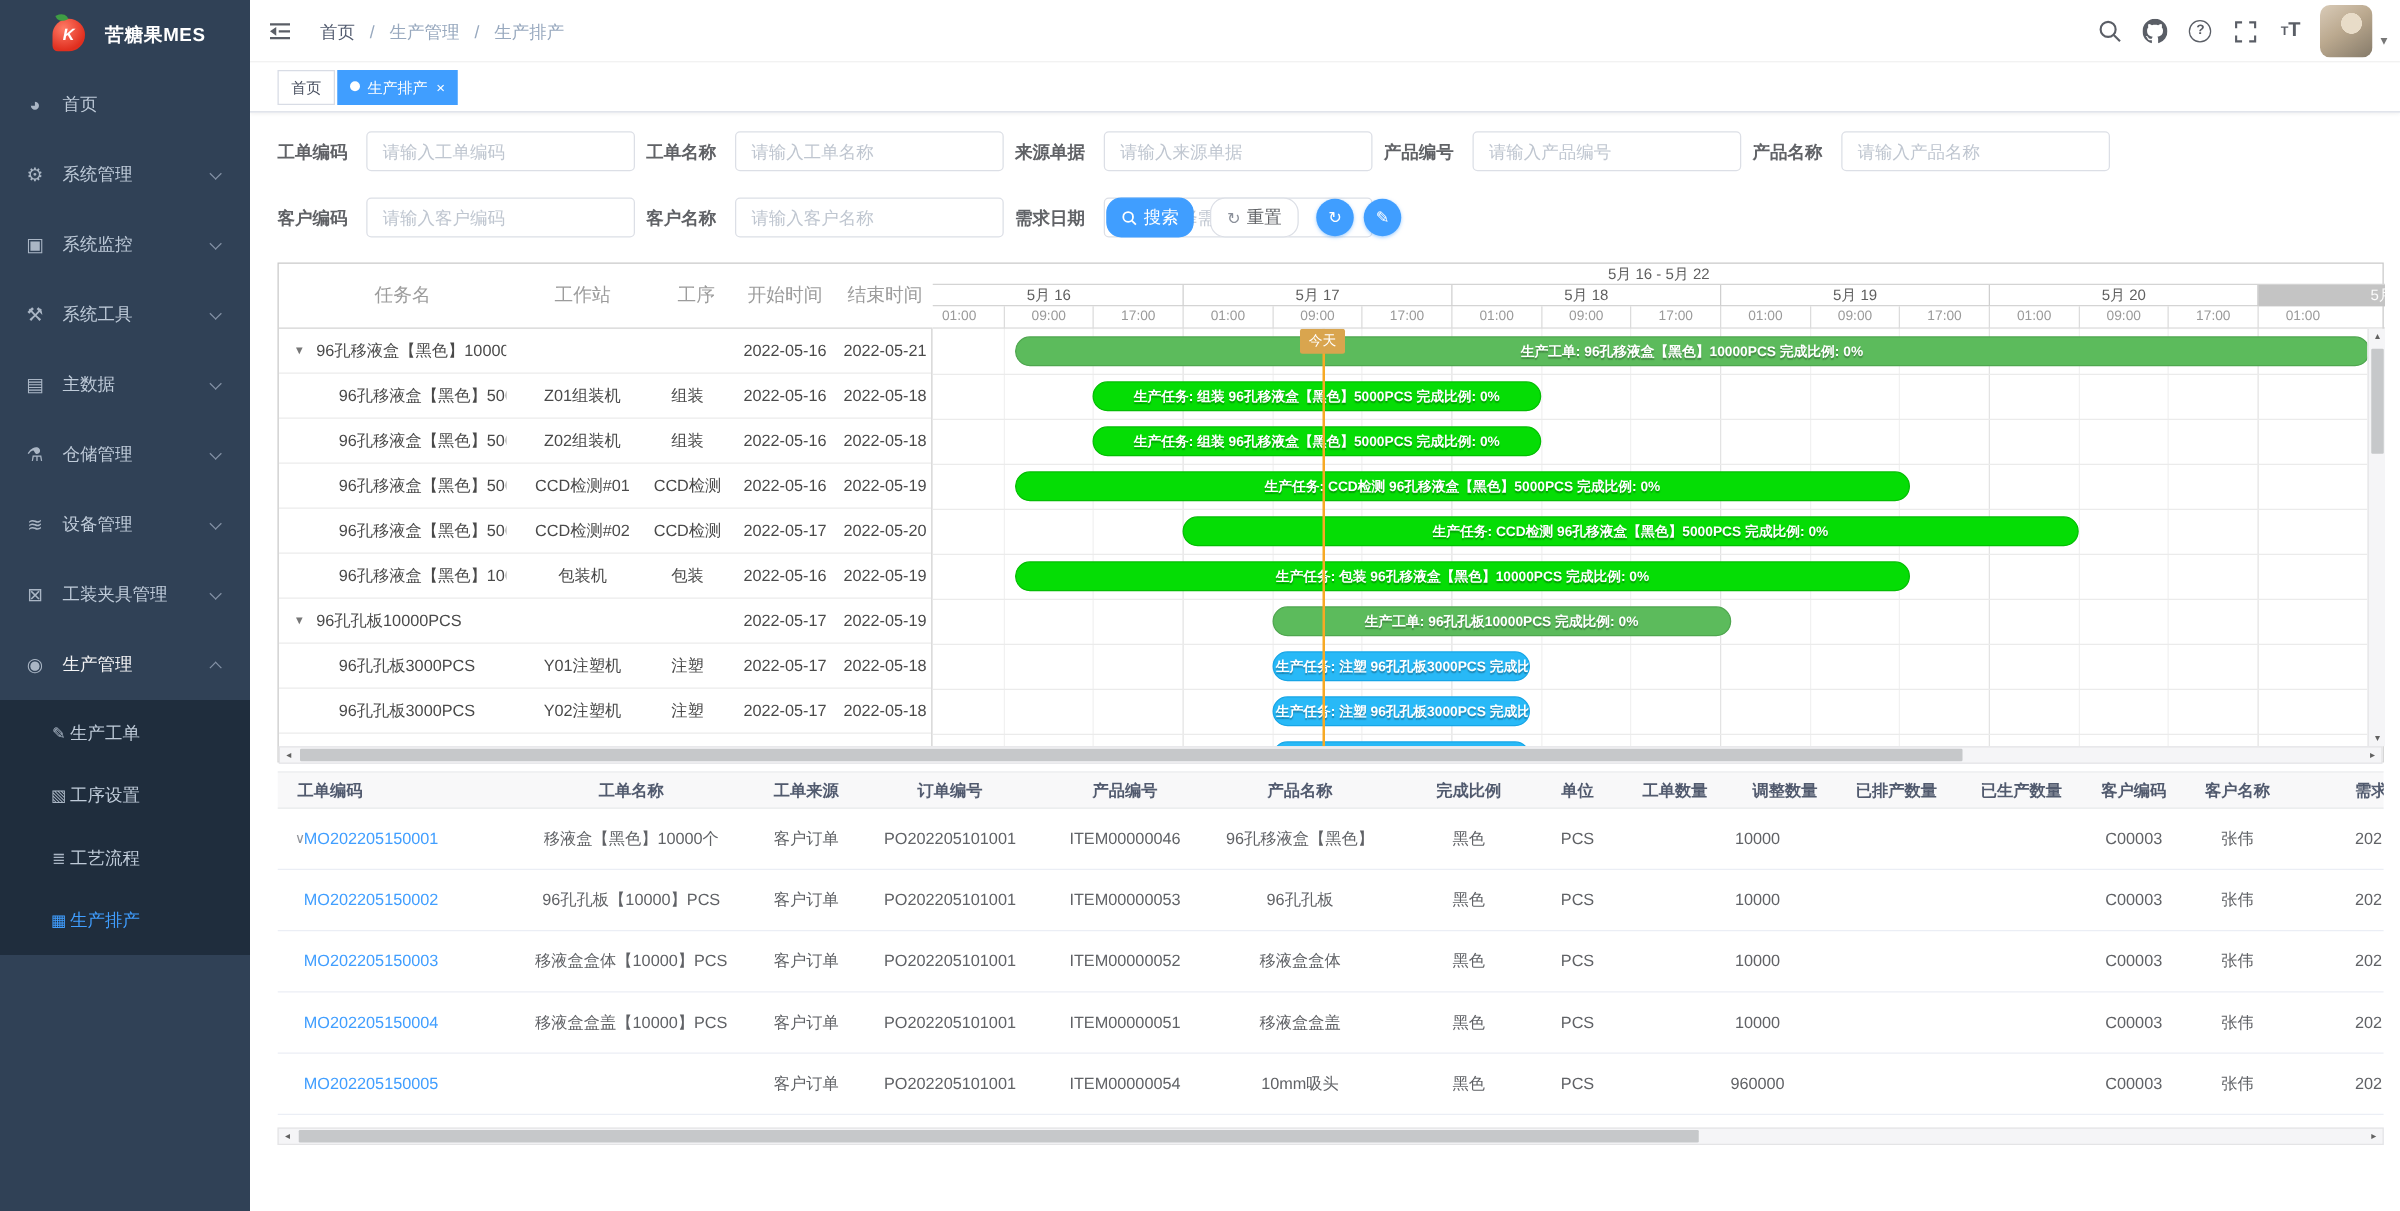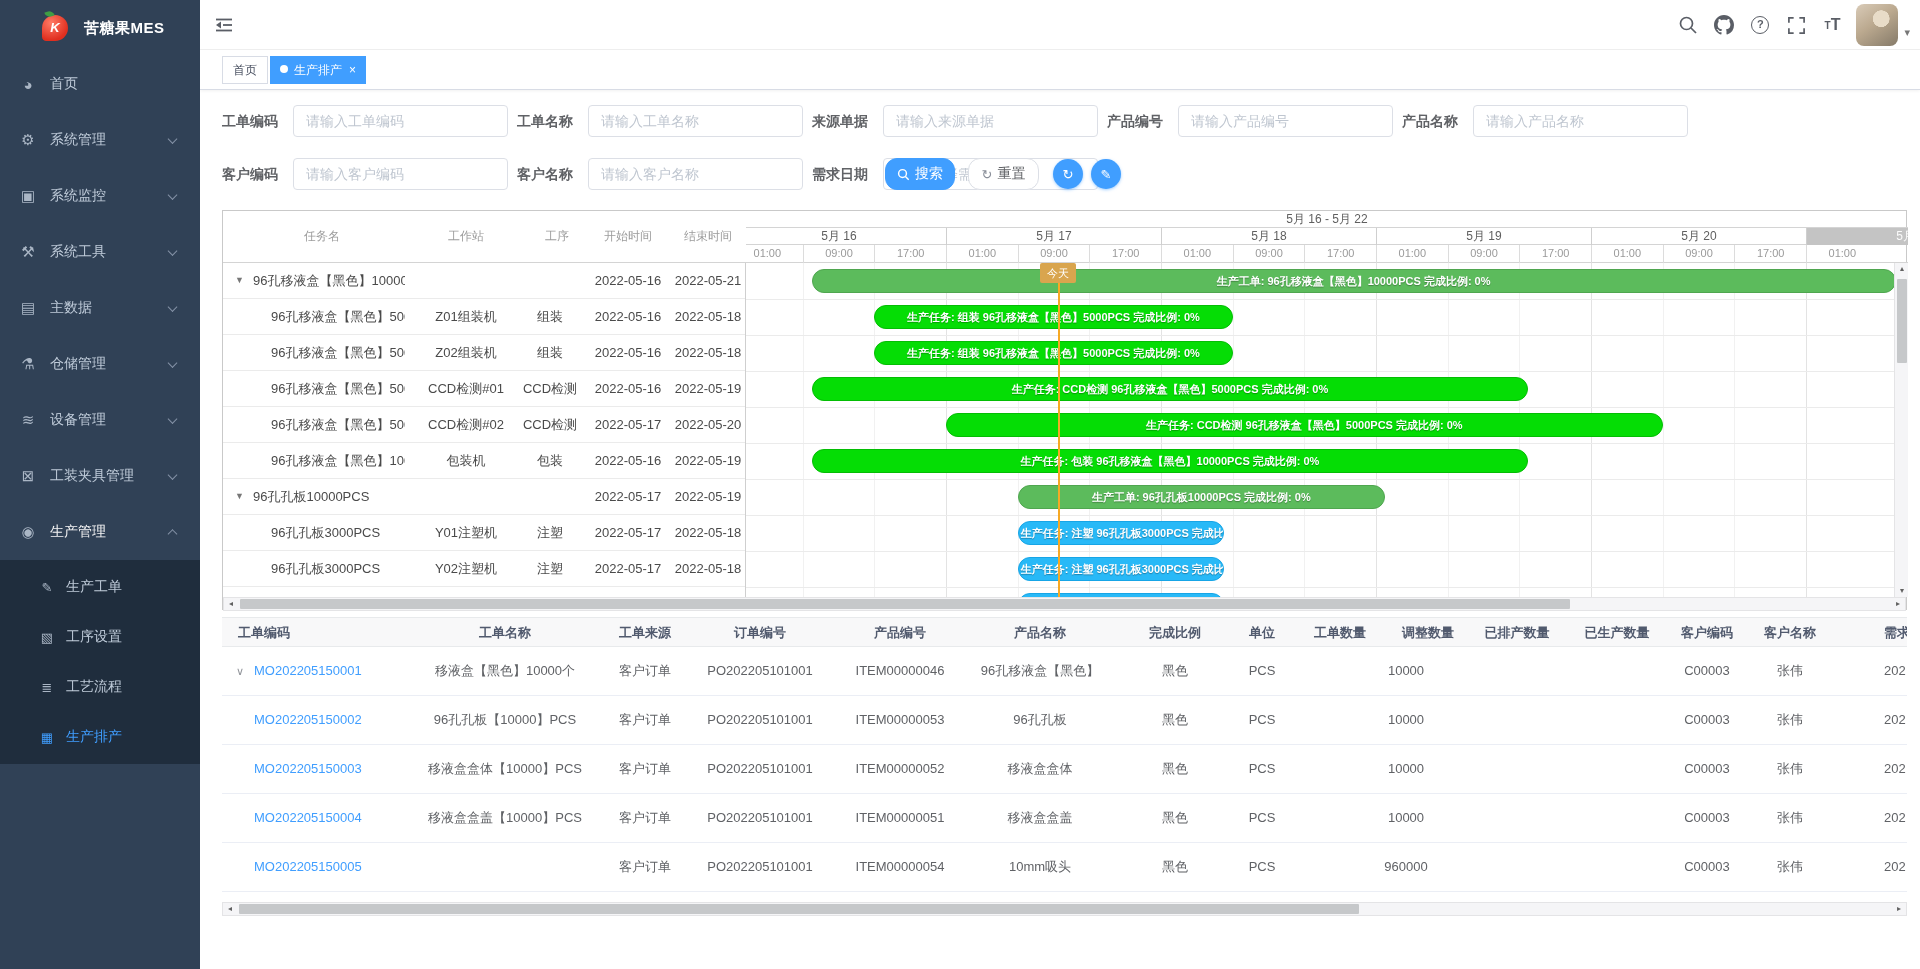--- a/index.html
+++ b/index.html
@@ -15,21 +15,21 @@
   .m-item{position:relative;height:56px;display:flex;align-items:center;padding-left:14px;color:#bfcbd9;font-size:14px;cursor:pointer}
   .m-ico{width:28px;text-align:center;font-size:15px;color:#aab6c5;flex:0 0 28px}
   .m-label{margin-left:8px}
   .m-item.active .m-label{color:#f4f4f5}
   .chev{display:none;width:7px;height:7px;border-right:1.5px solid #8492a6;border-bottom:1.5px solid #8492a6;position:absolute;right:24px;top:50%}
   .m-item.down .chev{display:block;transform:translateY(-65%) rotate(45deg)}
   .m-item.up .chev{display:block;transform:translateY(-20%) rotate(225deg)}
   .submenu{background:#1f2d3d;padding:2px 0}
   .s-item{height:50px;display:flex;align-items:center;padding-left:38px;color:#bfcbd9;font-size:14px;cursor:pointer}
   .s-ico{width:18px;text-align:center;font-size:13px;color:#aab6c5}
-  .s-label{margin-left:10px}
+  .s-label{}
   .s-item.active{color:#409eff}
   .s-item.active .s-ico{color:#409eff}
 
   
   .navbar{position:absolute;left:200px;top:0;width:1720px;height:50px;background:#fff;border-bottom:1px solid #f0f0f0}
   .hamb{position:absolute;left:14px;top:15px;cursor:pointer}
   .crumb{position:absolute;left:56px;top:0;line-height:50px;font-size:14px}
   .crumb .c-home{color:#515a6e;cursor:pointer}
   .crumb .c-sep{color:#97a8be;margin:0 8px}
   .crumb .c-item{color:#97a8be}
@@ -68,21 +68,21 @@
   .btn-search svg{margin-right:5px}
   .btn-reset{left:968px;width:71px;background:#fff;border-color:#dcdfe6;color:#606266}
   .btn-reset .r-ico{margin-right:5px;font-size:13px;color:#8a8f99}
   .btn-circle{position:absolute;top:159px;width:30px;height:30px;border-radius:50%;background:#409eff;color:#fff;display:flex;align-items:center;justify-content:center;font-size:13px;cursor:pointer;box-shadow:0 1px 3px rgba(64,158,255,.5)}
   .bc1{left:1053px}
   .bc2{left:1091px}
 
   
   .gantt{position:absolute;left:222px;top:210px;width:1685px;height:400px;border:1px solid #c9c9c9;background:#fff}
   .g-grid-head{position:absolute;left:0;top:0;width:523px;height:52px;border-bottom:1px solid #d4d4d4}
-  .g-grid-head span{position:absolute;top:0;line-height:51px;font-size:12px;color:#9c9c9c;transform:translateX(-50%);white-space:nowrap}
+  .g-grid-head span{position:absolute;top:0;line-height:51px;font-size:15px;color:#9c9c9c;transform:translateX(-50%);white-space:nowrap}
   .g-grid-head span:nth-of-type(1){left:99px}
   .g-grid-head span:nth-of-type(2){left:243px}
   .g-grid-head span:nth-of-type(3){left:334px}
   .g-grid-head span:nth-of-type(4){left:405px}
   .g-grid-head span:nth-of-type(5){left:485px}
   .g-grid-body{position:absolute;left:0;top:52px;width:523px;height:334px;overflow:hidden;border-right:1px solid #cfcfcf}
   .g-row{position:relative;height:36px;border-bottom:1px solid #ebebeb;font-size:13px;color:#4a4a4a;line-height:35px}
   .g-row span{position:absolute;top:0;white-space:nowrap}
   .g-tri{left:12px;color:#777;font-size:9px}
   .g-name{left:30px;width:152px;overflow:hidden}
@@ -135,21 +135,21 @@
   .bt-h span:nth-of-type(9){left:1118px}
   .bt-h span:nth-of-type(10){left:1206px}
   .bt-h span:nth-of-type(11){left:1295px}
   .bt-h span:nth-of-type(12){left:1395px}
   .bt-h span:nth-of-type(13){left:1485px}
   .bt-h span:nth-of-type(14){left:1568px}
   .bt-h span:nth-of-type(15){left:1662px;transform:none}
   .t-row{position:relative;height:49px;line-height:48px;border-bottom:1px solid #ebeef5;font-size:13px;color:#606266}
   .t-row span{position:absolute;top:0;white-space:nowrap}
   .t-chev{left:14px;color:#909399;font-size:11px;cursor:pointer}
-  .k1{left:32px;color:#409eff;cursor:pointer}
+  .k1{left:21px;color:#409eff;cursor:pointer}
   .cc{transform:translateX(-50%)}
   .k2{left:283px}.k3{left:423px}.k4{left:538px}.k5{left:678px}.k6{left:818px}
   .k7{left:953px}.k8{left:1040px}.k9{left:1184px}.k10{left:1206px}.k11{left:1295px}
   .k12{left:1395px}.k13{left:1485px}.k14{left:1568px}
   .k15{left:1662px}
   .bt-sb{left:222px;top:902px;width:1685px}
 </style>
 </head>
 <body>
 
@@ -244,20 +244,27 @@
     <span class="hamb">
       <svg width="20" height="20" viewBox="0 0 20 20">
           <g stroke="#5a5e66" stroke-width="1.8">
             <line x1="2" y1="4.5" x2="18" y2="4.5"></line>
             <line x1="9" y1="10" x2="18" y2="10"></line>
             <line x1="2" y1="15.5" x2="18" y2="15.5"></line>
           </g>
           <polygon points="7,6.5 2,10 7,13.5" fill="#5a5e66"></polygon>
         </svg>
     </span>
+    <div class="crumb">
+      <span class="c-home">首页</span>
+      <span class="c-sep">/</span>
+      <span class="c-item">生产管理</span>
+      <span class="c-sep">/</span>
+      <span class="c-item">生产排产</span>
+    </div>
     <div class="nav-right">
       <span class="nav-ico">
         <svg width="20" height="20" viewBox="0 0 20 20" fill="none" stroke="#5a5e66" stroke-width="1.7">
             <circle cx="8.5" cy="8.5" r="6"></circle>
             <line x1="13" y1="13" x2="18" y2="18"></line>
           </svg>
       </span>
       <span class="nav-ico">
         <svg width="20" height="20" viewBox="0 0 16 16" fill="#5a5e66">
             <path d="M8 0C3.58 0 0 3.58 0 8c0 3.54 2.29 6.53 5.47 7.59.4.07.55-.17.55-.38 0-.19-.01-.82-.01-1.49-2.01.37-2.53-.49-2.69-.94-.09-.23-.48-.94-.82-1.13-.28-.15-.68-.52-.01-.53.63-.01 1.08.58 1.23.82.72 1.21 1.87.87 2.33.66.07-.52.28-.87.51-1.07-1.78-.2-3.64-.89-3.64-3.95 0-.87.31-1.59.82-2.15-.08-.2-.36-1.02.08-2.12 0 0 .67-.21 2.2.82.64-.18 1.32-.27 2-.27s1.36.09 2 .27c1.53-1.04 2.2-.82 2.2-.82.44 1.1.16 1.92.08 2.12.51.56.82 1.27.82 2.15 0 3.07-1.87 3.75-3.65 3.95.29.25.54.73.54 1.48 0 1.07-.01 1.93-.01 2.2 0 .21.15.46.55.38A8.01 8.01 0 0 0 16 8c0-4.42-3.58-8-8-8z"></path>

